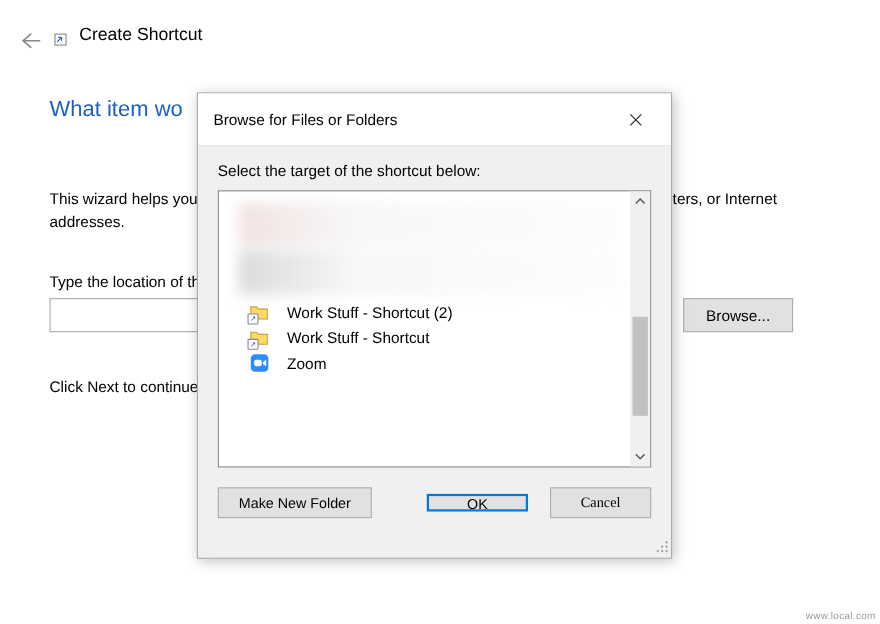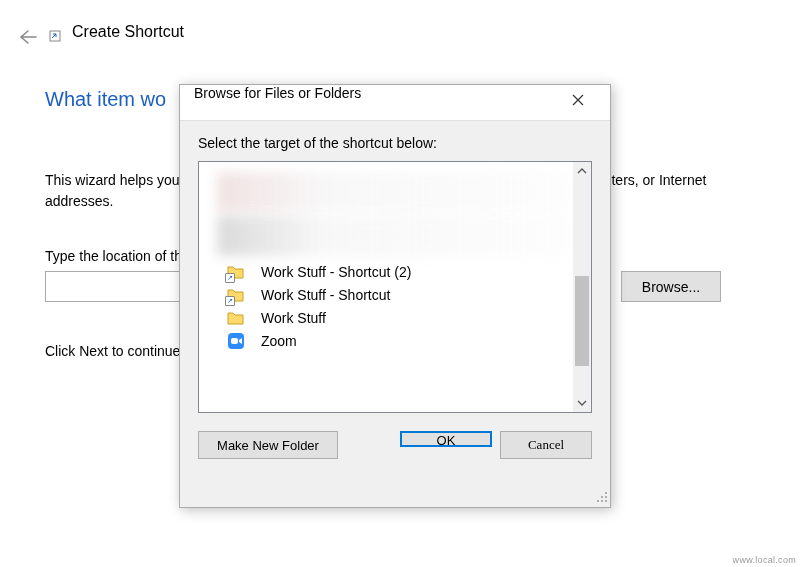--- a/index.html
+++ b/index.html
@@ -89,23 +89,24 @@
       position: absolute;
       top: 84px;
       left: 179px;
       width: 432px;
       height: 424px;
       background: #f0f0f0;
       border: 1px solid #aaa;
       box-shadow: 2px 2px 12px rgba(0,0,0,0.25);
     }
     .dialog-title-bar {
-      height: 36px;
+      height: 48px;
       background: #fff;
       display: flex;
+      align-items: center;
       padding: 0 10px 0 14px;
       justify-content: space-between;
       border-bottom: 1px solid #e0e0e0;
     }
     .dialog-title-text { font-size: 14px; }
     .dialog-close {
       width: 44px;
       height: 30px;
       display: flex;
       align-items: center;
@@ -175,22 +176,23 @@
       margin: 4px 0 4px 14px;
       background: linear-gradient(90deg, rgba(200,140,140,0.25), rgba(230,230,230,0.3) 30%, rgba(240,240,240,0.15));
       filter: blur(6px);
       border-radius: 2px;
     }
     .blurred-row.b2 {
       background: linear-gradient(90deg, rgba(150,150,150,0.35), rgba(230,230,230,0.3) 30%, rgba(240,240,240,0.15));
     }
     .dialog-buttons {
       display: flex;
-      gap: 8px;
+      gap: 20px;
       padding: 18px;
+      align-items: center;
     }
     .make-folder-btn {
       width: 140px;
       height: 28px;
       background: #e1e1e1;
       border: 1px solid #adadad;
       font-size: 13px;
       font-family: inherit;
     }
     .spacer { flex: 1; }
@@ -298,28 +300,20 @@
       <div class="tree-item">
         <span class="icon-box folder-icon">
           <svg width="18" height="16" viewBox="0 0 18 16">
               <path d="M1 3 h5 l2 2 h8 v9 H1 z" fill="#ffd969" stroke="#c9a227"></path>
             </svg>
           <span class="svg-shortcut-overlay">↗</span>
         </span>
         <span>Work Stuff - Shortcut</span>
       </div>
 
-      <div class="tree-item">
-        <span class="icon-box">
-          <svg width="18" height="16" viewBox="0 0 18 16">
-              <path d="M1 3 h5 l2 2 h8 v9 H1 z" fill="#ffd969" stroke="#c9a227"></path>
-            </svg>
-        </span>
-        <span>Work Stuff</span>
-      </div>
 
       <div class="tree-item">
         <span class="icon-box">
           <svg width="18" height="18" viewBox="0 0 18 18">
               <rect x="1" y="1" width="16" height="16" rx="4" fill="#2d8cff"></rect>
               <rect x="4" y="6" width="7" height="6" rx="2" fill="#fff"></rect>
               <path d="M12 8 L15 6 V12 L12 10 z" fill="#fff"></path>
             </svg>
         </span>
         <span>Zoom</span>

